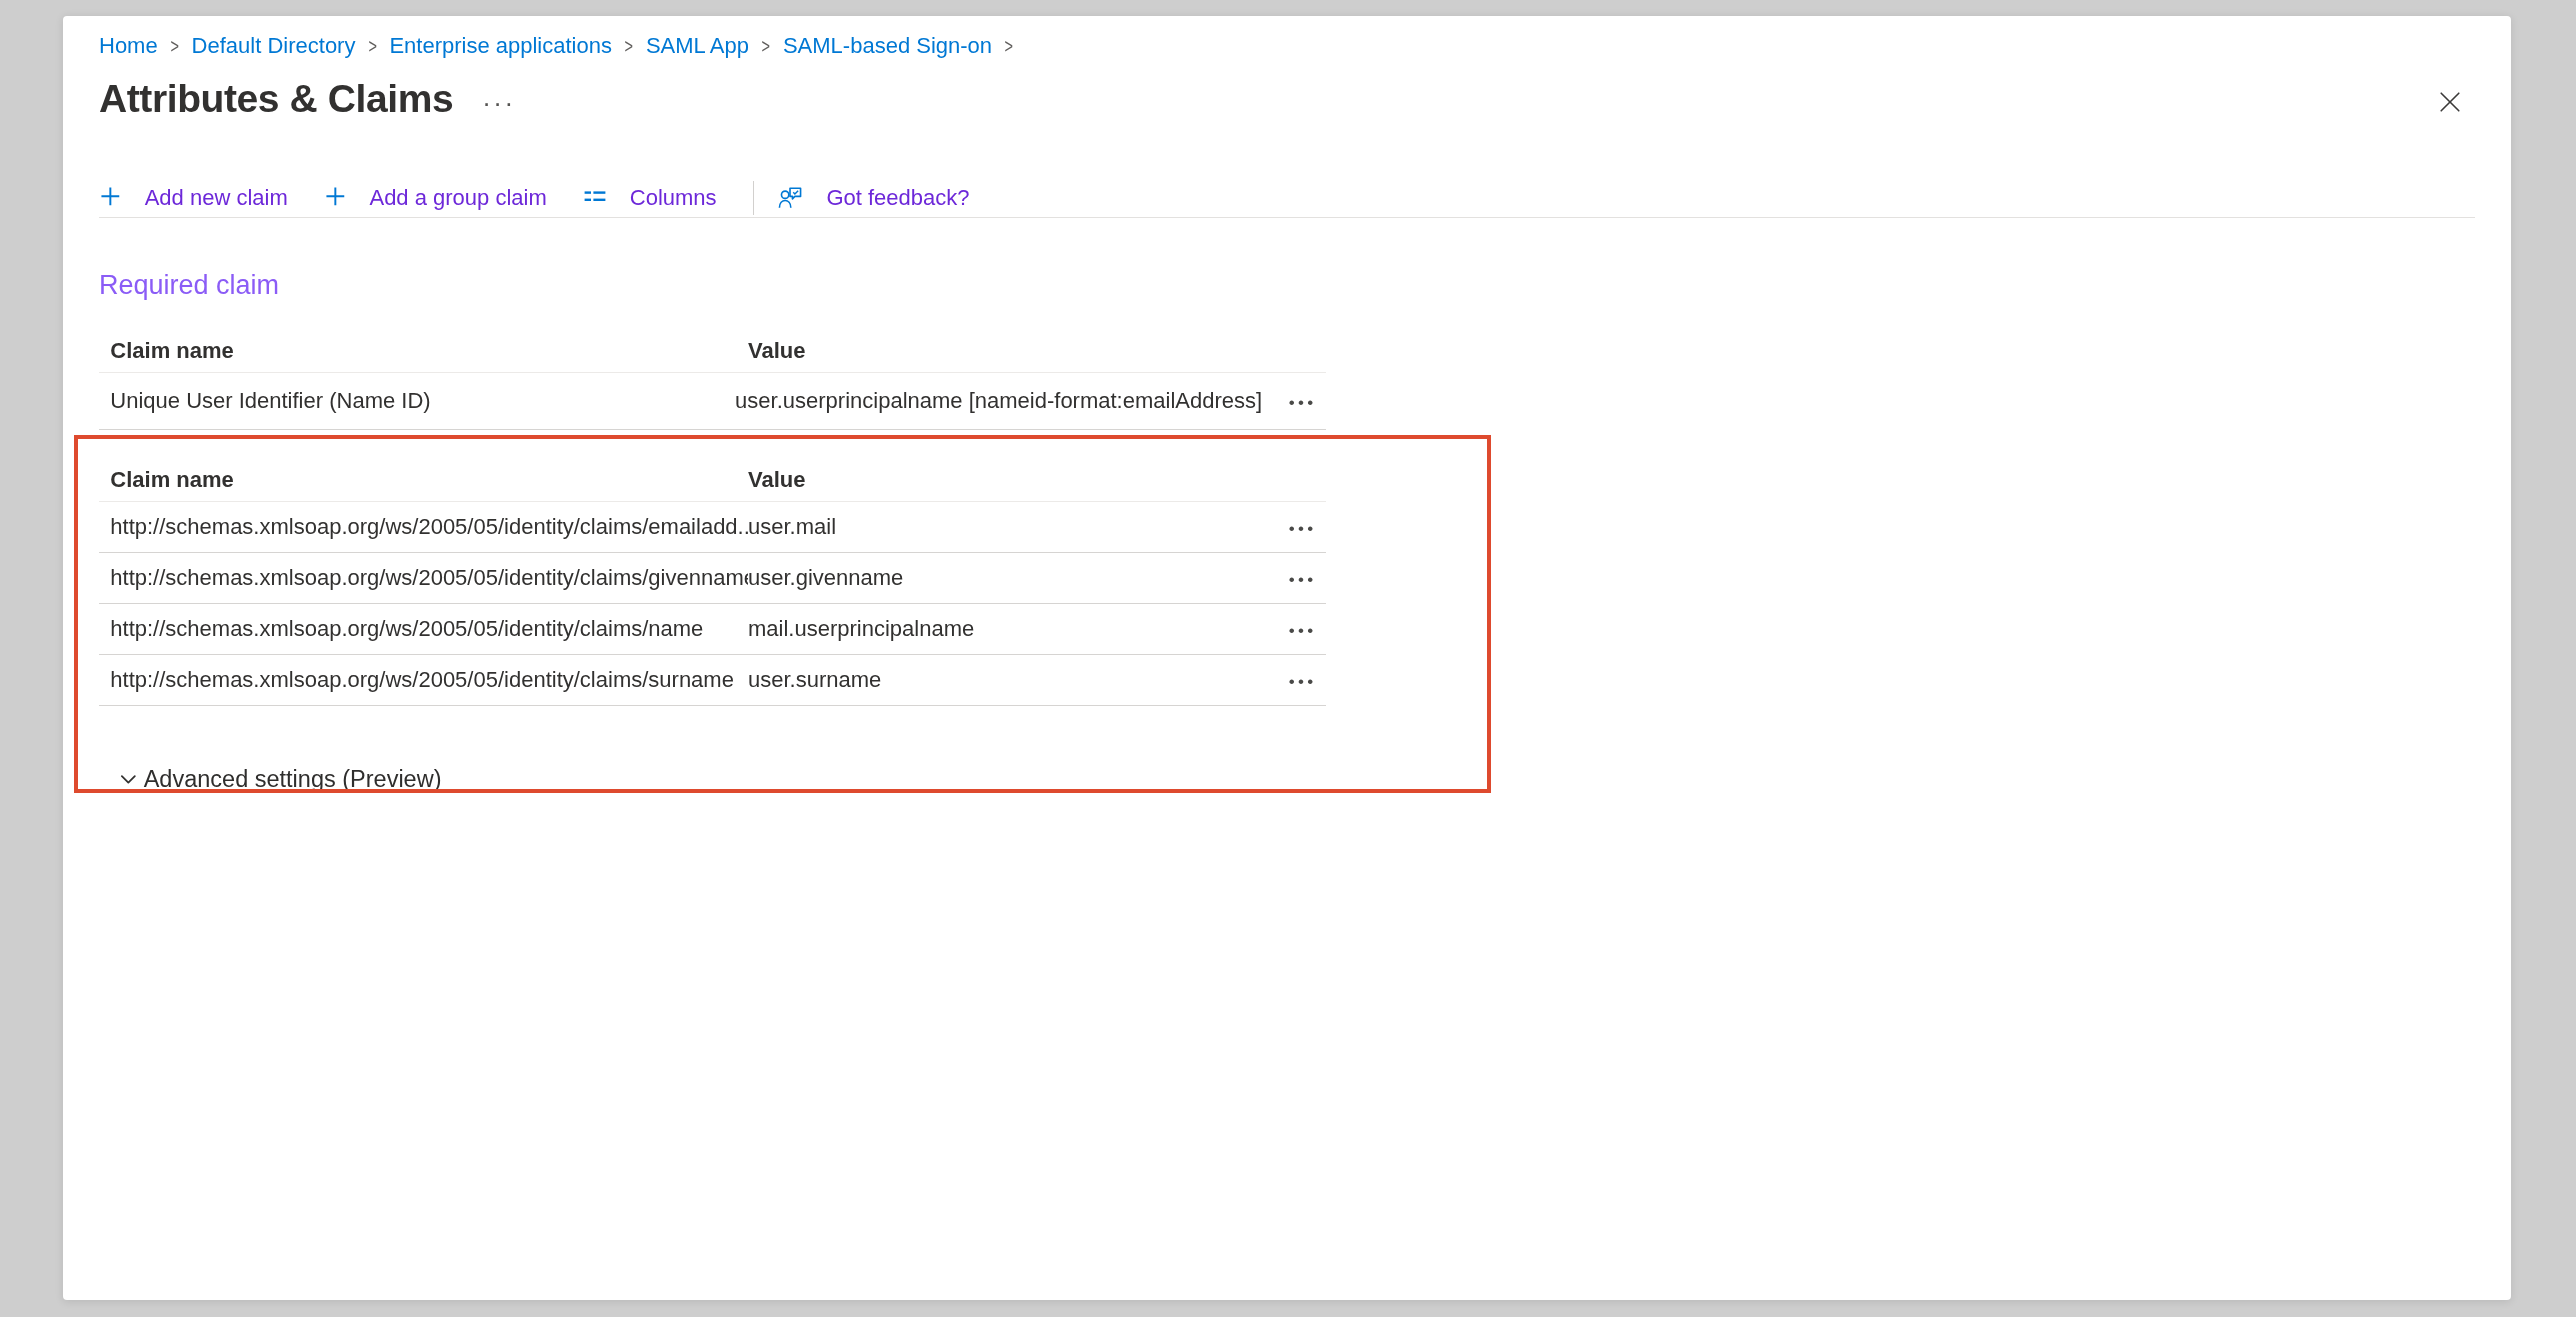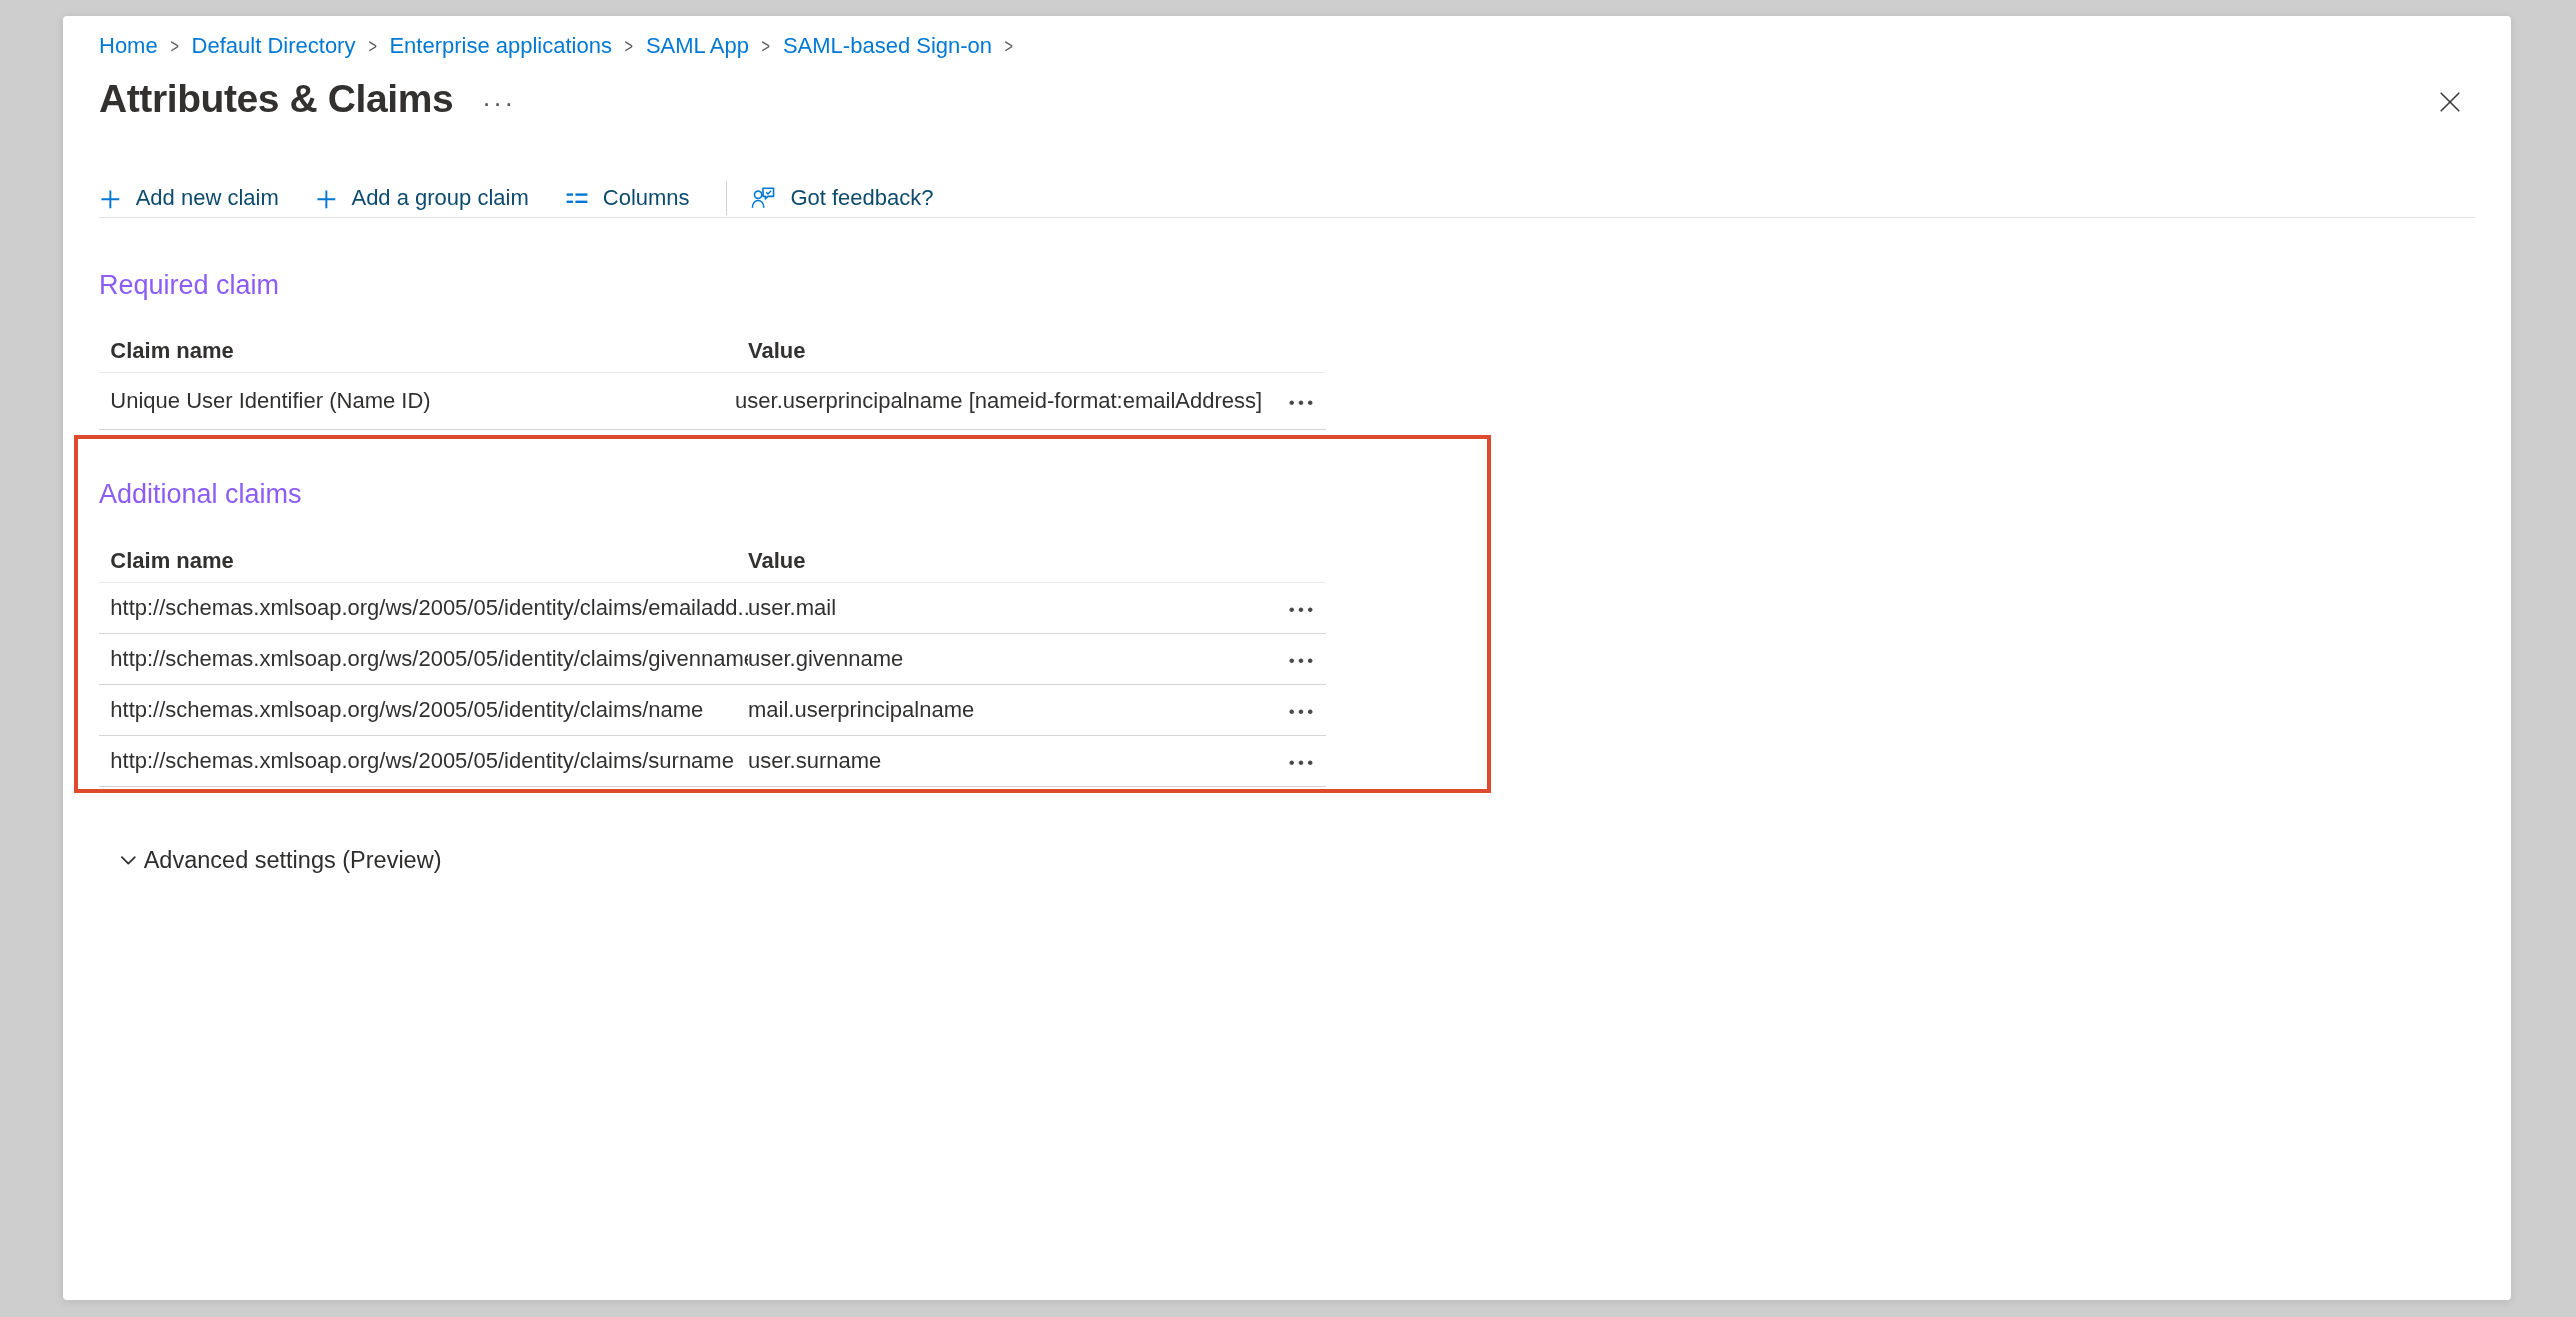--- a/index.html
+++ b/index.html
@@ -75,24 +75,24 @@
   
   .toolbar {
     margin-top: 53px;
     height: 40px;
     display: flex;
     align-items: center;
     border-bottom: 0.8px solid #e3e1df;
   }
   .tb-item {
     display: flex;
-    align-items: flex-end;
-    gap: 14px;
+    align-items: flex-start;
+    gap: 23px;
     font-size: 22px;
-    color: #0c4a6e;
+    color: #6d28d9;
     cursor: pointer;
     background: none; border: none;
     font-family: inherit;
     margin-right: 36px;
     white-space: nowrap;
   }
   .tb-divider {
     width: 0.8px; height: 34px;
     background: #d2d0ce;
     margin: 0 24px 0 0;
@@ -238,21 +238,20 @@
       </div>
       <div class="t-row">
         <div class="col-name">Unique User Identifier (Name ID)</div>
         <div class="col-value">user.userprincipalname [nameid-format:emailAddress]</div>
         <div class="col-menu">
           <button class="row-menu-btn">•••</button>
         </div>
       </div>
     </div>
 
-    <h2 class="section-heading add-heading">Additional claims</h2>
     <div class="claims-table add-table">
       <div class="t-header">
         <div class="col-name">Claim name</div>
         <div class="col-value">Value</div>
         <div class="col-menu"></div>
       </div>
       <div class="t-row">
         <div class="col-name">http://schemas.xmlsoap.org/ws/2005/05/identity/claims/emailadd...</div>
         <div class="col-value">user.mail</div>
         <div class="col-menu">

